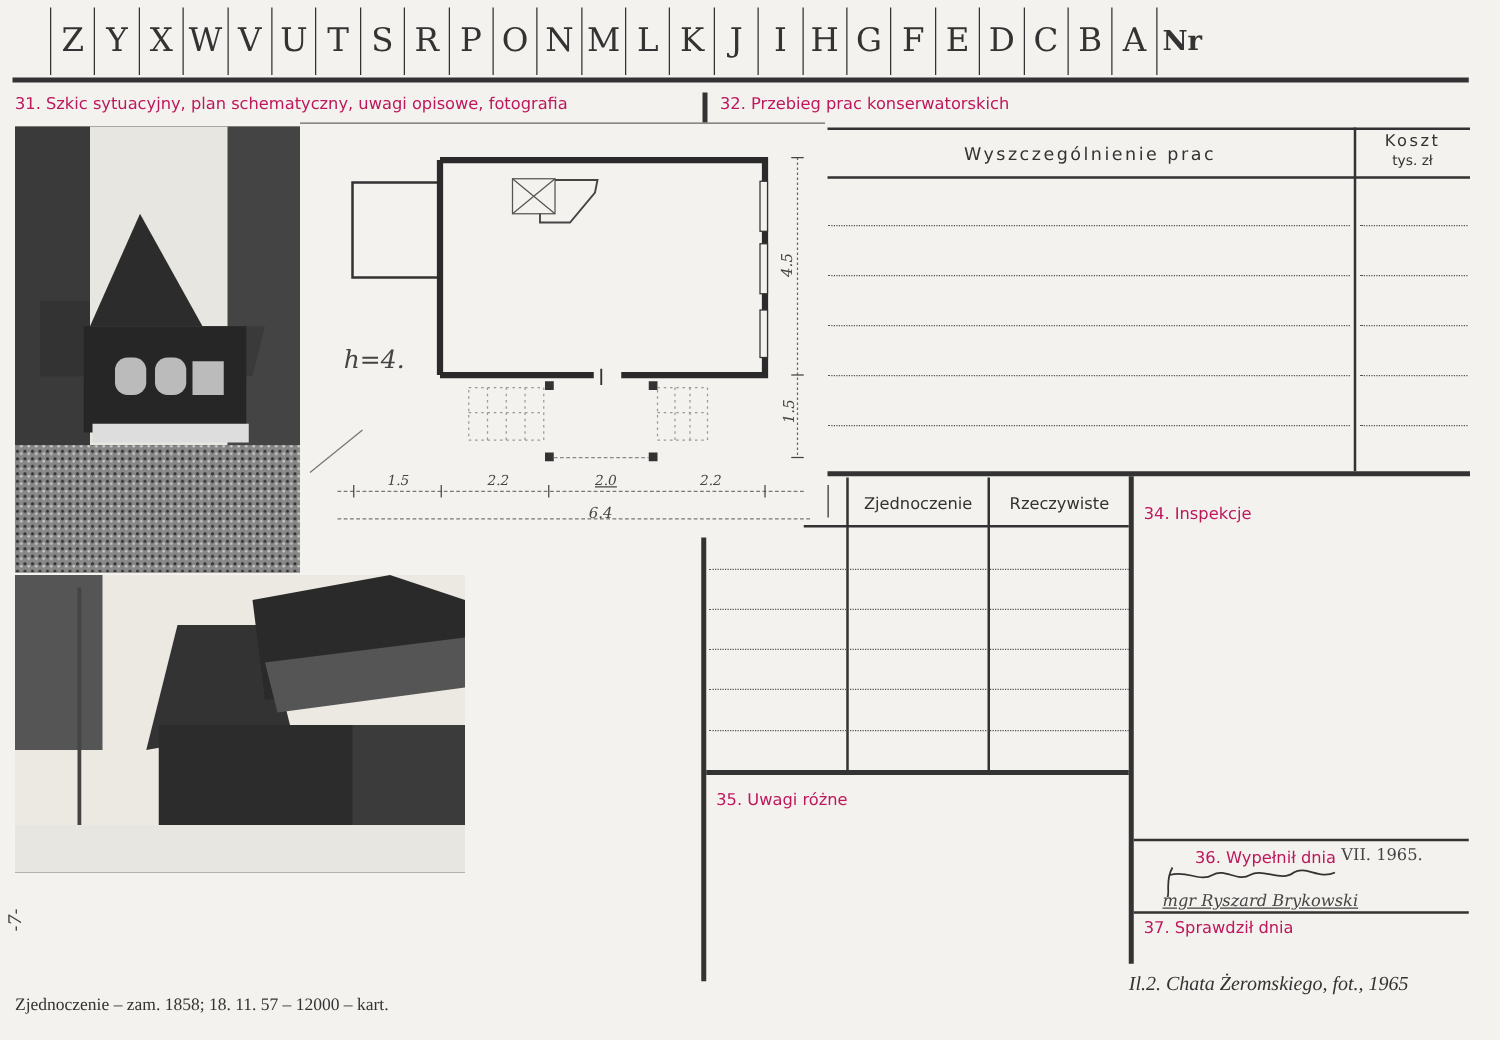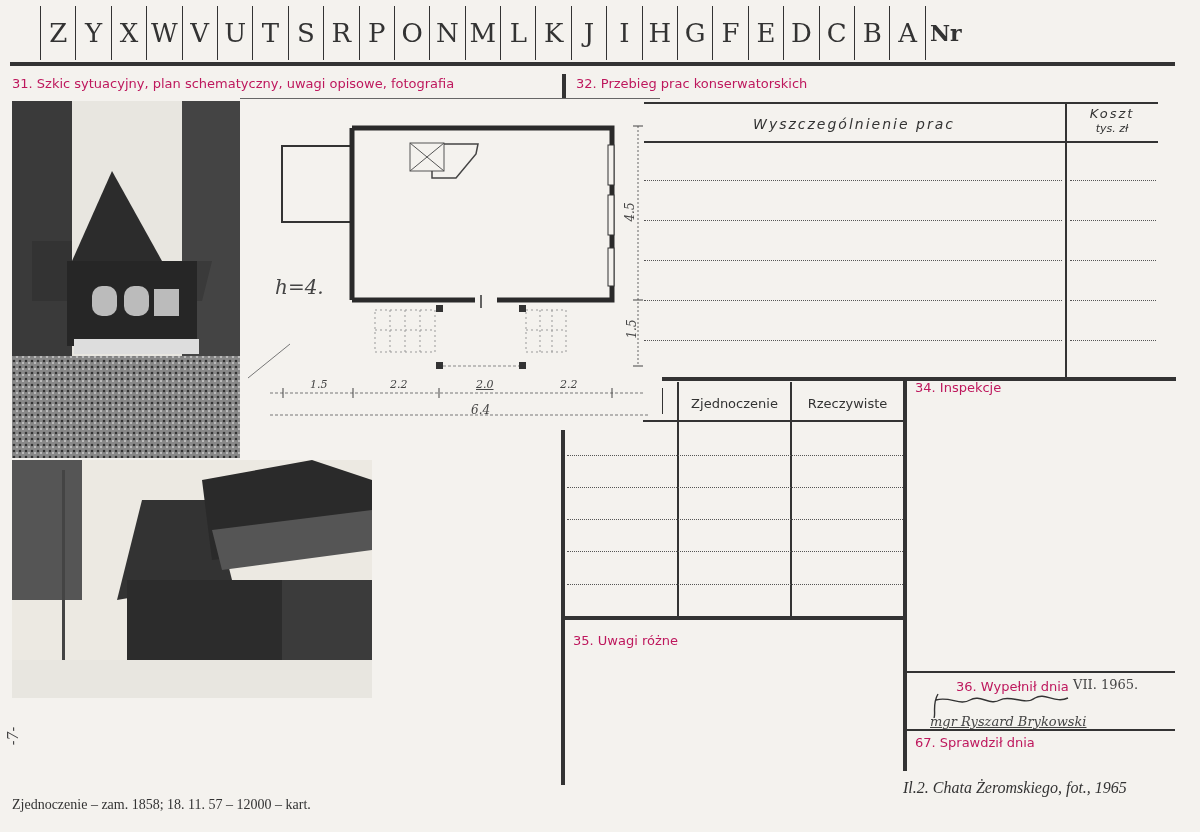--- a/index.html
+++ b/index.html
@@ -151,21 +151,21 @@
   <div class="abs hand" style="left:35px;top:175px;font-size:20px;">h=4.</div>
   <div class="abs hand" style="left:380px;top:105px;font-size:12px;transform:rotate(-90deg);">4.5</div>
   <div class="abs hand" style="left:382px;top:222px;font-size:12px;transform:rotate(-90deg);">1.5</div>
   <div class="abs hand" style="left:70px;top:278px;font-size:11px;">1.5</div>
   <div class="abs hand" style="left:150px;top:278px;font-size:11px;">2.2</div>
   <div class="abs hand" style="left:236px;top:278px;font-size:11px;text-decoration:underline;">2.0</div>
   <div class="abs hand" style="left:320px;top:278px;font-size:11px;">2.2</div>
   <div class="abs hand" style="left:231px;top:303px;font-size:12px;">6.4</div>
 </div>
 
-<div class="abs" style="left:644px;top:102px;width:514px;height:233px;font-style:italic;">
+<div class="abs" style="left:662px;top:102px;width:514px;height:233px;">
   <div class="abs" style="left:0;top:0;width:514px;border-top:2px solid #333;"></div>
   <div class="abs hdr" style="left:0;top:14px;width:420px;letter-spacing:2px;font-size:14px;">Wyszczególnienie prac</div>
   <div class="abs hdr" style="left:422px;top:4px;width:92px;letter-spacing:2px;font-size:13px;">Koszt</div>
   <div class="abs hdr" style="left:422px;top:20px;width:92px;font-size:11px;">tys. zł</div>
   <div class="abs" style="left:0;top:39px;width:514px;border-top:2px solid #333;"></div>
   <div class="abs" style="left:421px;top:0;height:275px;border-left:2px solid #333;"></div>
   <div class="dotline" style="left:0;top:78px;width:418px;"></div>
   <div class="dotline" style="left:0;top:118px;width:418px;"></div>
   <div class="dotline" style="left:0;top:158px;width:418px;"></div>
   <div class="dotline" style="left:0;top:198px;width:418px;"></div>
@@ -186,32 +186,32 @@
 <div class="abs hdr" style="left:679px;top:396px;width:111px;font-size:13px;">Zjednoczenie</div>
 <div class="abs hdr" style="left:792px;top:396px;width:111px;font-size:13px;">Rzeczywiste</div>
 <div class="abs" style="left:643px;top:420px;width:260px;border-top:2px solid #333;"></div>
 <div class="dotline" style="left:567px;top:455px;width:336px;"></div>
 <div class="dotline" style="left:567px;top:487px;width:336px;"></div>
 <div class="dotline" style="left:567px;top:519px;width:336px;"></div>
 <div class="dotline" style="left:567px;top:551px;width:336px;"></div>
 <div class="dotline" style="left:567px;top:584px;width:336px;"></div>
 <div class="abs thick" style="left:565px;top:616px;width:338px;height:4px;"></div>
 
-<div class="abs label" style="left:915px;top:380px;">34. Inspekcje</div>
+<div class="abs label" style="left:915px;top:404px;">34. Inspekcje</div>
 
 <div class="abs label" style="left:573px;top:633px;">35. Uwagi różne</div>
 
 <div class="abs" style="left:907px;top:671px;width:268px;border-top:2px solid #333;"></div>
 <div class="abs label" style="left:915px;top:679px;margin-left:41px;">36. Wypełnił dnia</div>
 <div class="abs hand" style="left:1073px;top:677px;font-size:13px;font-style:normal;">VII. 1965.</div>
 <div class="abs" style="left:930px;top:690px;">
   <svg width="160" height="28" viewBox="0 0 160 28">
     <path d="M8,4 C2,14 6,24 4,28 M6,10 C20,6 30,16 40,10 C50,4 60,16 70,10 C80,4 95,16 105,8 C115,2 125,14 138,8" fill="none" stroke="#333" stroke-width="1.4"></path>
   </svg>
 </div>
 <div class="abs hand" style="left:930px;top:714px;font-size:13px;text-decoration:underline;">mgr Ryszard Brykowski</div>
 <div class="abs" style="left:907px;top:729px;width:268px;border-top:2px solid #333;"></div>
-<div class="abs label" style="left:915px;top:735px;">67. Sprawdził dnia</div>
+<div class="abs label" style="left:915px;top:735px;">37. Sprawdził dnia</div>
 
 <div class="abs hand" style="left:4px;top:728px;font-size:14px;transform:rotate(-90deg);">-7-</div>
 
 <div class="abs footer" style="left:12px;top:797px;">Zjednoczenie – zam. 1858; 18. 11. 57 – 12000 – kart.</div>
 <div class="abs caption" style="left:903px;top:779px;">Il.2. Chata Żeromskiego, fot., 1965</div>
 
 </body></html>

